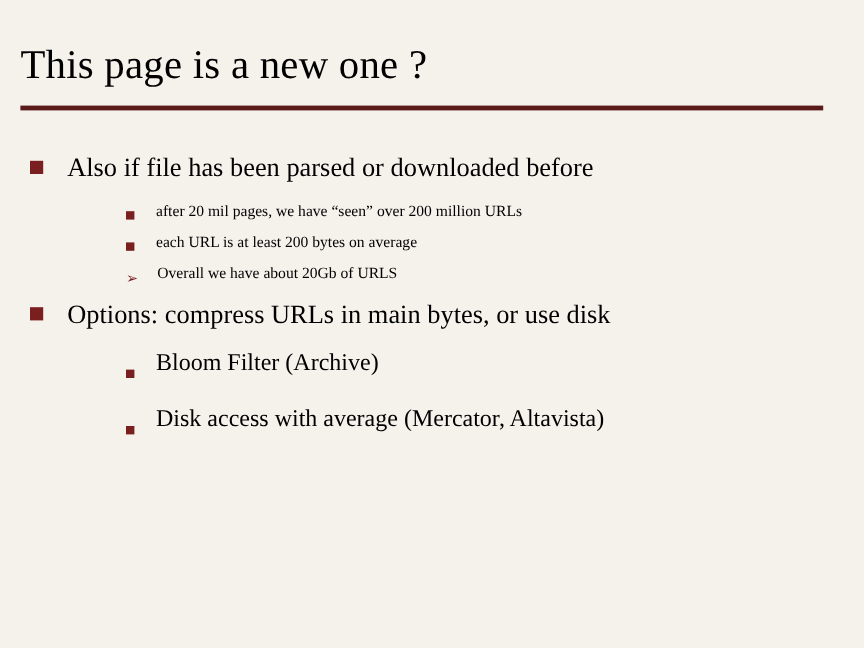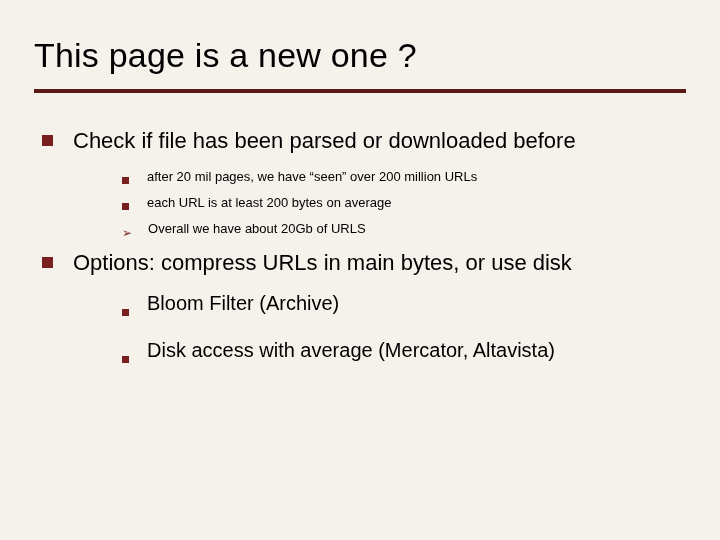--- a/index.html
+++ b/index.html
@@ -6,21 +6,22 @@
   html, body { width: 720px; height: 540px; }
   body {
     background: #f5f2ec;
     font-family: "Trebuchet MS", "Lucida Sans", Verdana, sans-serif;
     color: #000;
     position: relative;
   }
   .slide {
     width: 720px;
     height: 460px;
-    padding: 36px 34px 40px 34px;
+    padding: 36px 34px 40px 17px;
+    font-family: Liberation Serif, serif;
   }
   .title {
     font-size: 34px;
     font-weight: 400;
     margin-bottom: 14px;
     letter-spacing: 0.2px;
   }
   .rule {
     border: none;
     border-top: 4px solid #5a1a1a;
@@ -102,21 +103,21 @@
 </head>
 <body>
 
 <div class="slide">
   <h1 class="title">This page is a new one ?</h1>
   <hr class="rule">
 
   <ul class="lvl1">
     <li>
       <span class="bullet"></span>
-      <span class="text">Check if file has been parsed or downloaded before</span>
+      <span class="text">Also if file has been parsed or downloaded before</span>
     </li>
   </ul>
   <ul class="lvl2">
     <li>
       <span class="bullet-sq"></span>
       <span class="text">after 20 mil pages, we have “seen” over 200 million URLs</span>
     </li>
     <li>
       <span class="bullet-sq"></span>
       <span class="text">each URL is at least 200 bytes on average</span>

